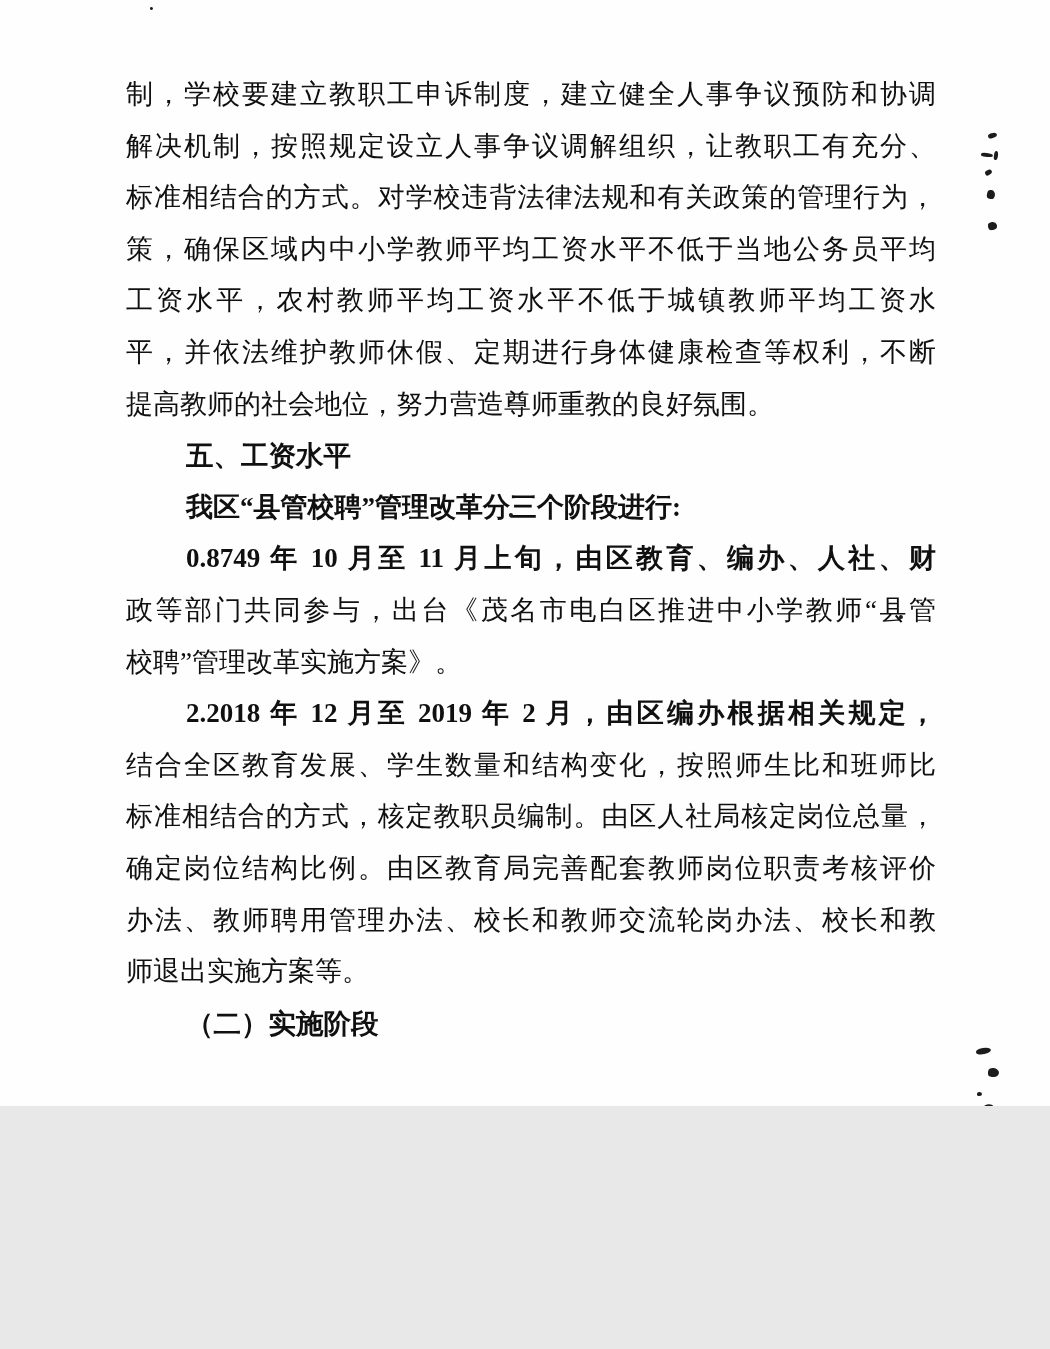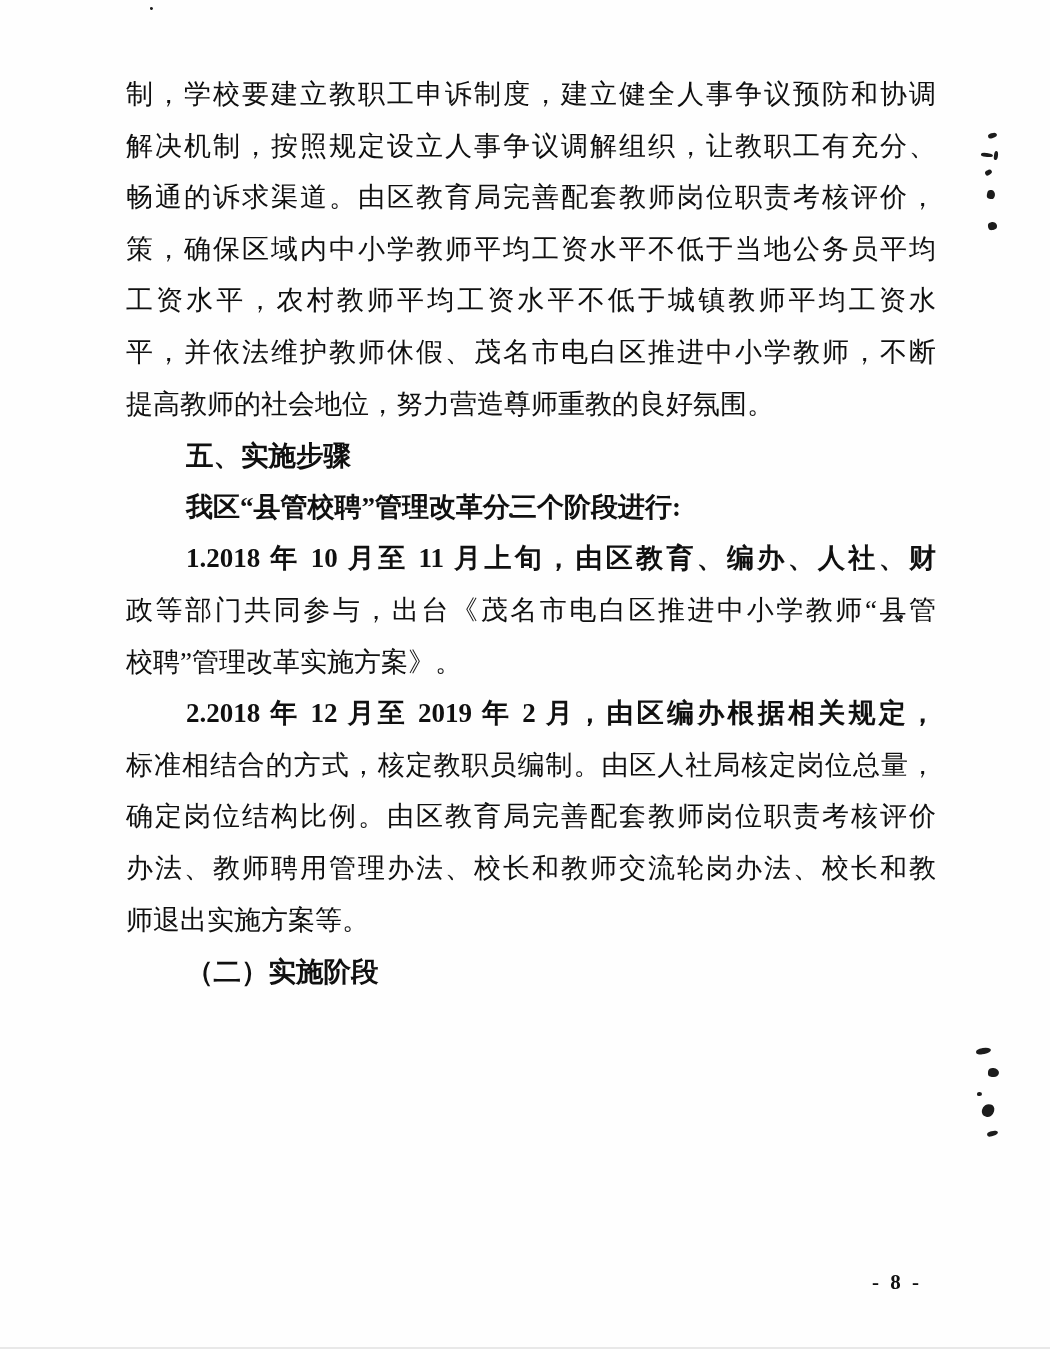--- a/index.html
+++ b/index.html
@@ -3,21 +3,21 @@
 <meta charset="utf-8">
 <style>
   html, body {
     margin: 0;
     padding: 0;
     background: #e8e8e8;
   }
   .page {
     position: relative;
     width: 1050px;
-    height: 1347px;
+    height: 1106px;
     margin: 0 auto;
     background: #fefefe;
     overflow: hidden;
     color: #101010;
     font-family: "Liberation Serif", "DejaVu Serif", serif;
   }
   .text-block {
     position: absolute;
     left: 126px;
     top: 69px;
@@ -83,31 +83,32 @@
   .sC3 { left: 150px; top: 7px;   width: 3px; height: 3px; }
 </style>
 </head>
 <body>
 
 <div class="page">
 
   <main class="text-block">
     <div class="line">制，学校要建立教职工申诉制度，建立健全人事争议预防和协调</div>
     <div class="line">解决机制，按照规定设立人事争议调解组织，让教职工有充分、</div>
-    <div class="line">畅通的诉求渠道。由区教育局完善配套教师岗位职责考核评价，</div>
+    <div class="line">标准相结合的方式。对学校违背法律法规和有关政策的管理行为，</div>
     <div class="line">策，确保区域内中小学教师平均工资水平不低于当地公务员平均</div>
     <div class="line">工资水平，农村教师平均工资水平不低于城镇教师平均工资水</div>
-    <div class="line">平，并依法维护教师休假、茂名市电白区推进中小学教师，不断</div>
+    <div class="line">平，并依法维护教师休假、定期进行身体健康检查等权利，不断</div>
     <div class="line e">提高教师的社会地位，努力营造尊师重教的良好氛围。</div>
-    <div class="line h ind">五、实施步骤</div>
+    <div class="line h ind">五、工资水平</div>
     <div class="line e ind">我区“县管校聘”管理改革分三个阶段进行:</div>
-    <div class="line ind">1.2018 年 10 月至 11 月上旬，由区教育、编办、人社、财</div>
+    <div class="line ind">0.8749 年 10 月至 11 月上旬，由区教育、编办、人社、财</div>
     <div class="line">政等部门共同参与，出台《茂名市电白区推进中小学教师“县管</div>
     <div class="line e">校聘”管理改革实施方案》。</div>
     <div class="line ind">2.2018 年 12 月至 2019 年 2 月，由区编办根据相关规定，</div>
+    <div class="line">结合全区教育发展、学生数量和结构变化，按照师生比和班师比</div>
     <div class="line">标准相结合的方式，核定教职员编制。由区人社局核定岗位总量，</div>
     <div class="line">确定岗位结构比例。由区教育局完善配套教师岗位职责考核评价</div>
     <div class="line">办法、教师聘用管理办法、校长和教师交流轮岗办法、校长和教</div>
     <div class="line e">师退出实施方案等。</div>
     <div class="line h ind">（二）实施阶段</div>
   </main>
 
   <div class="page-number">- 8 -</div>
 
   <span class="speck sA1"></span>

